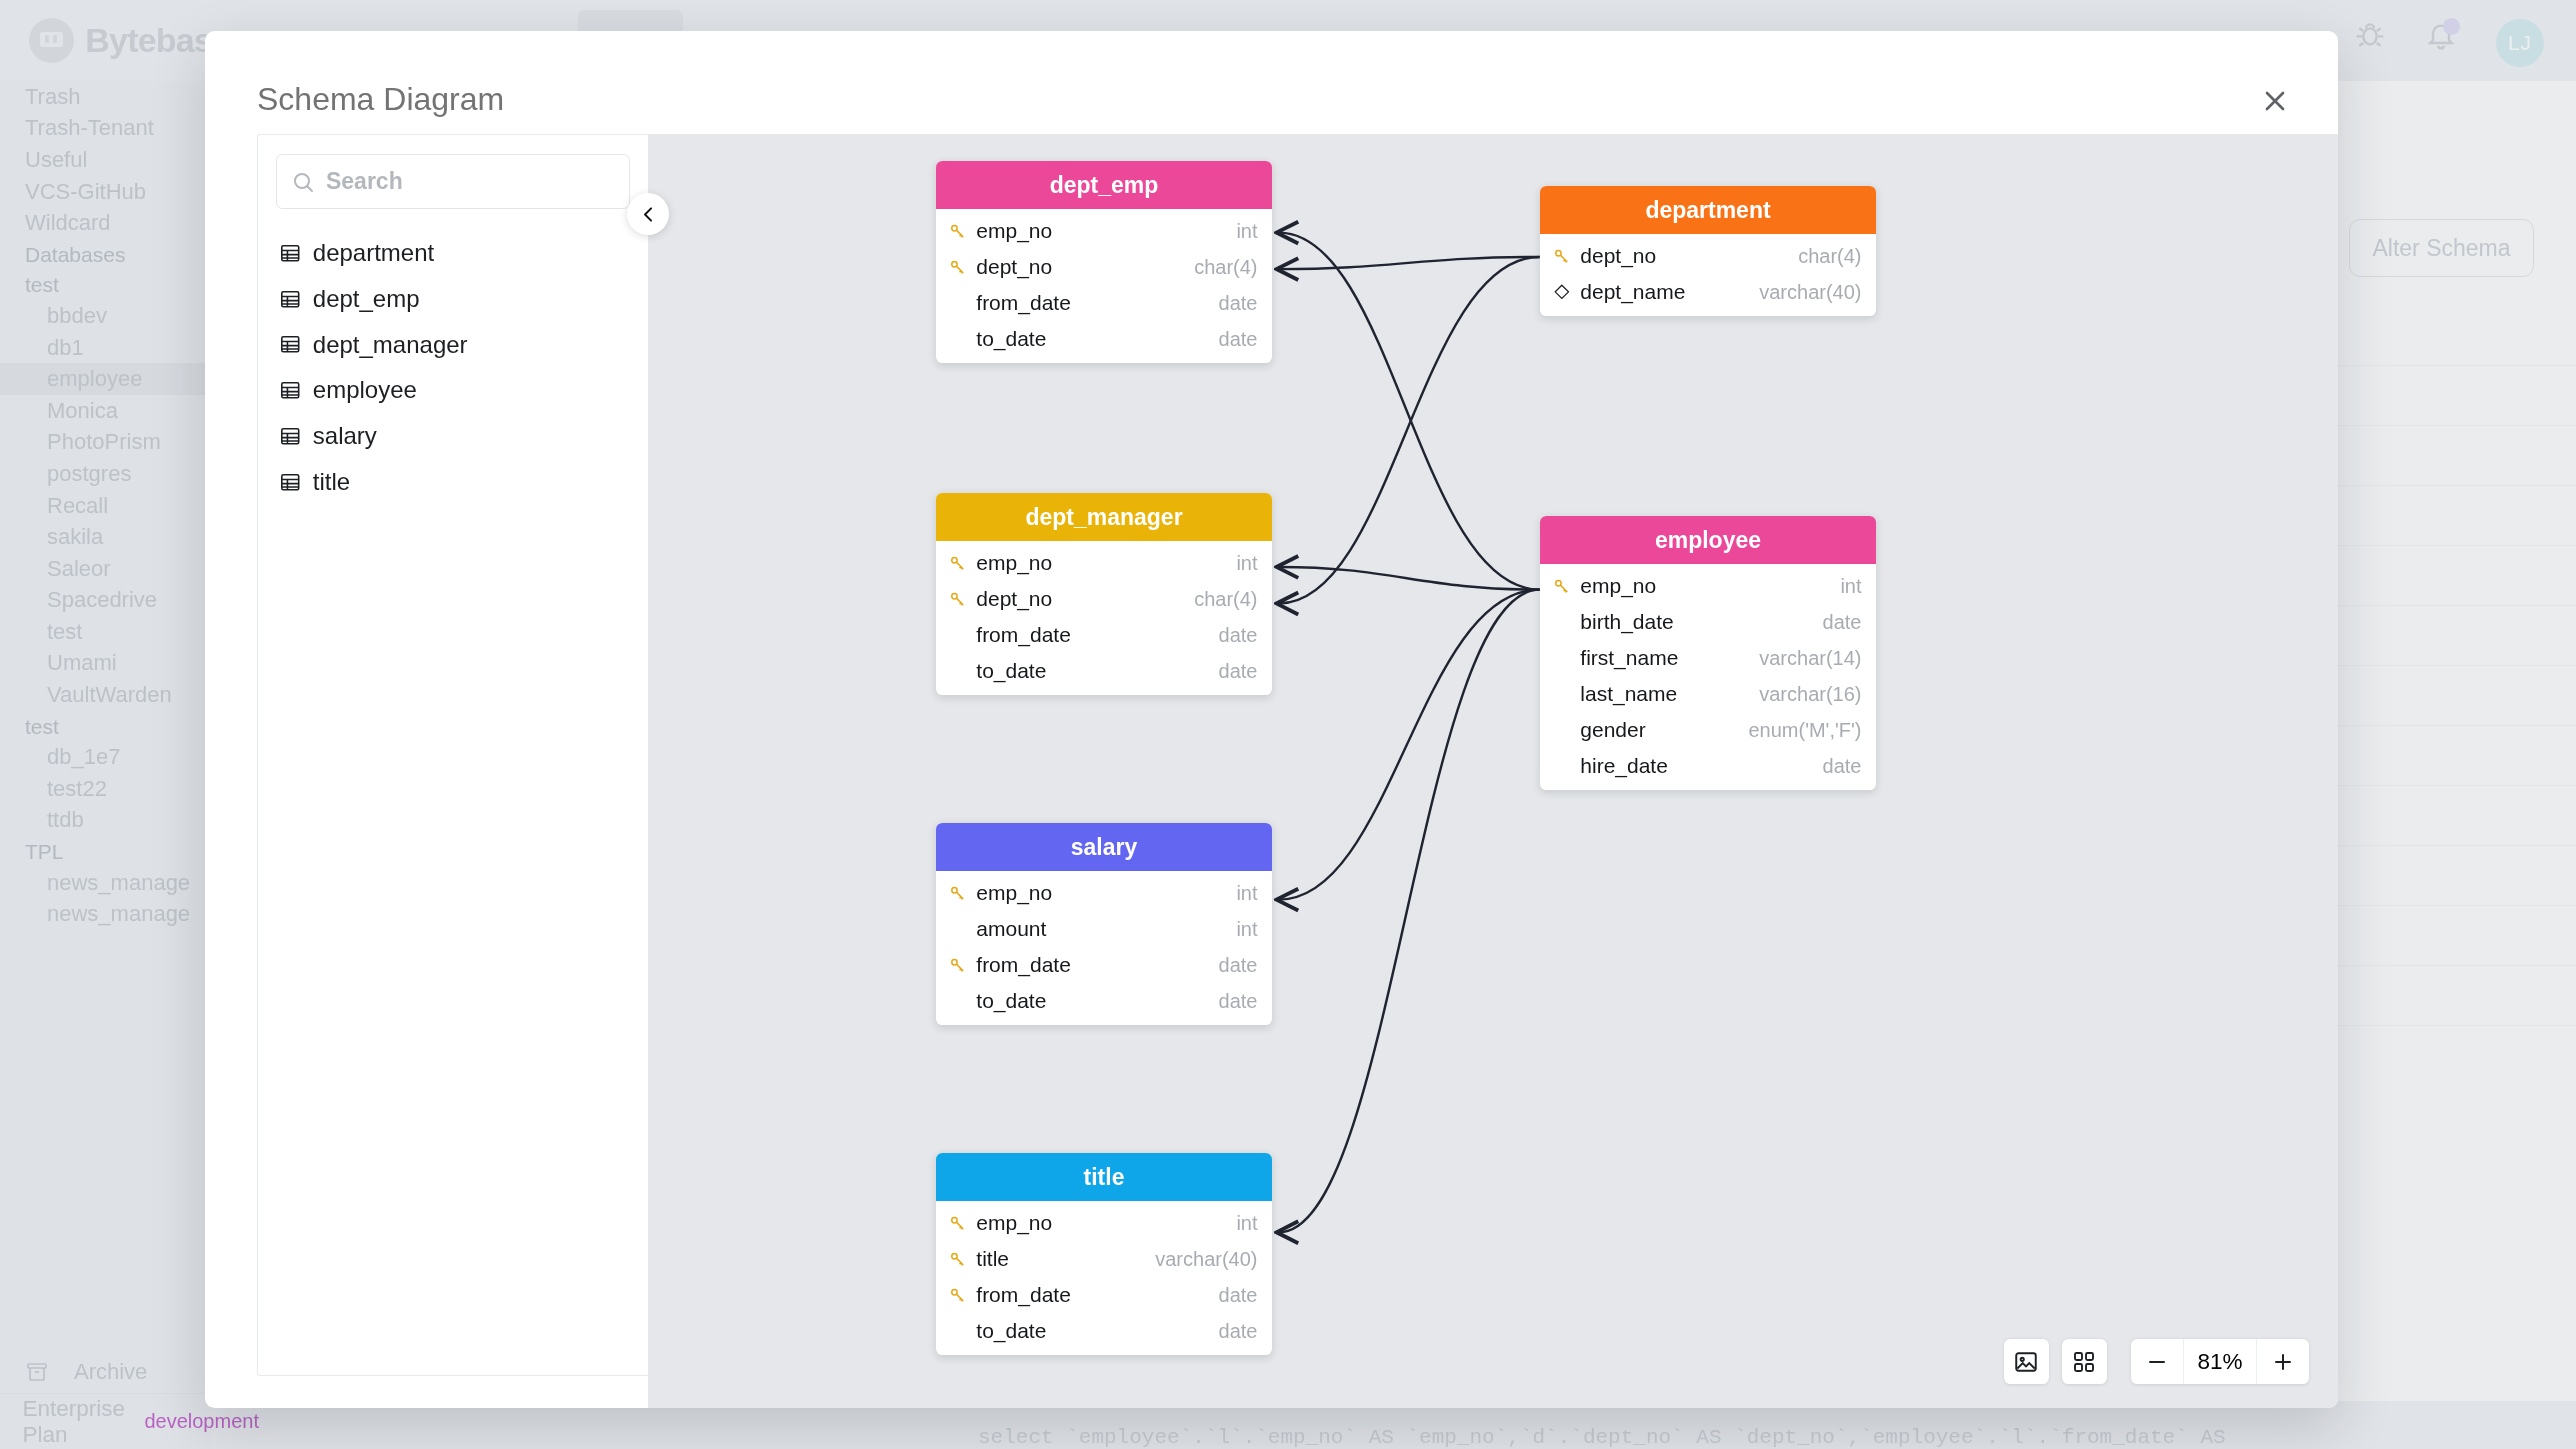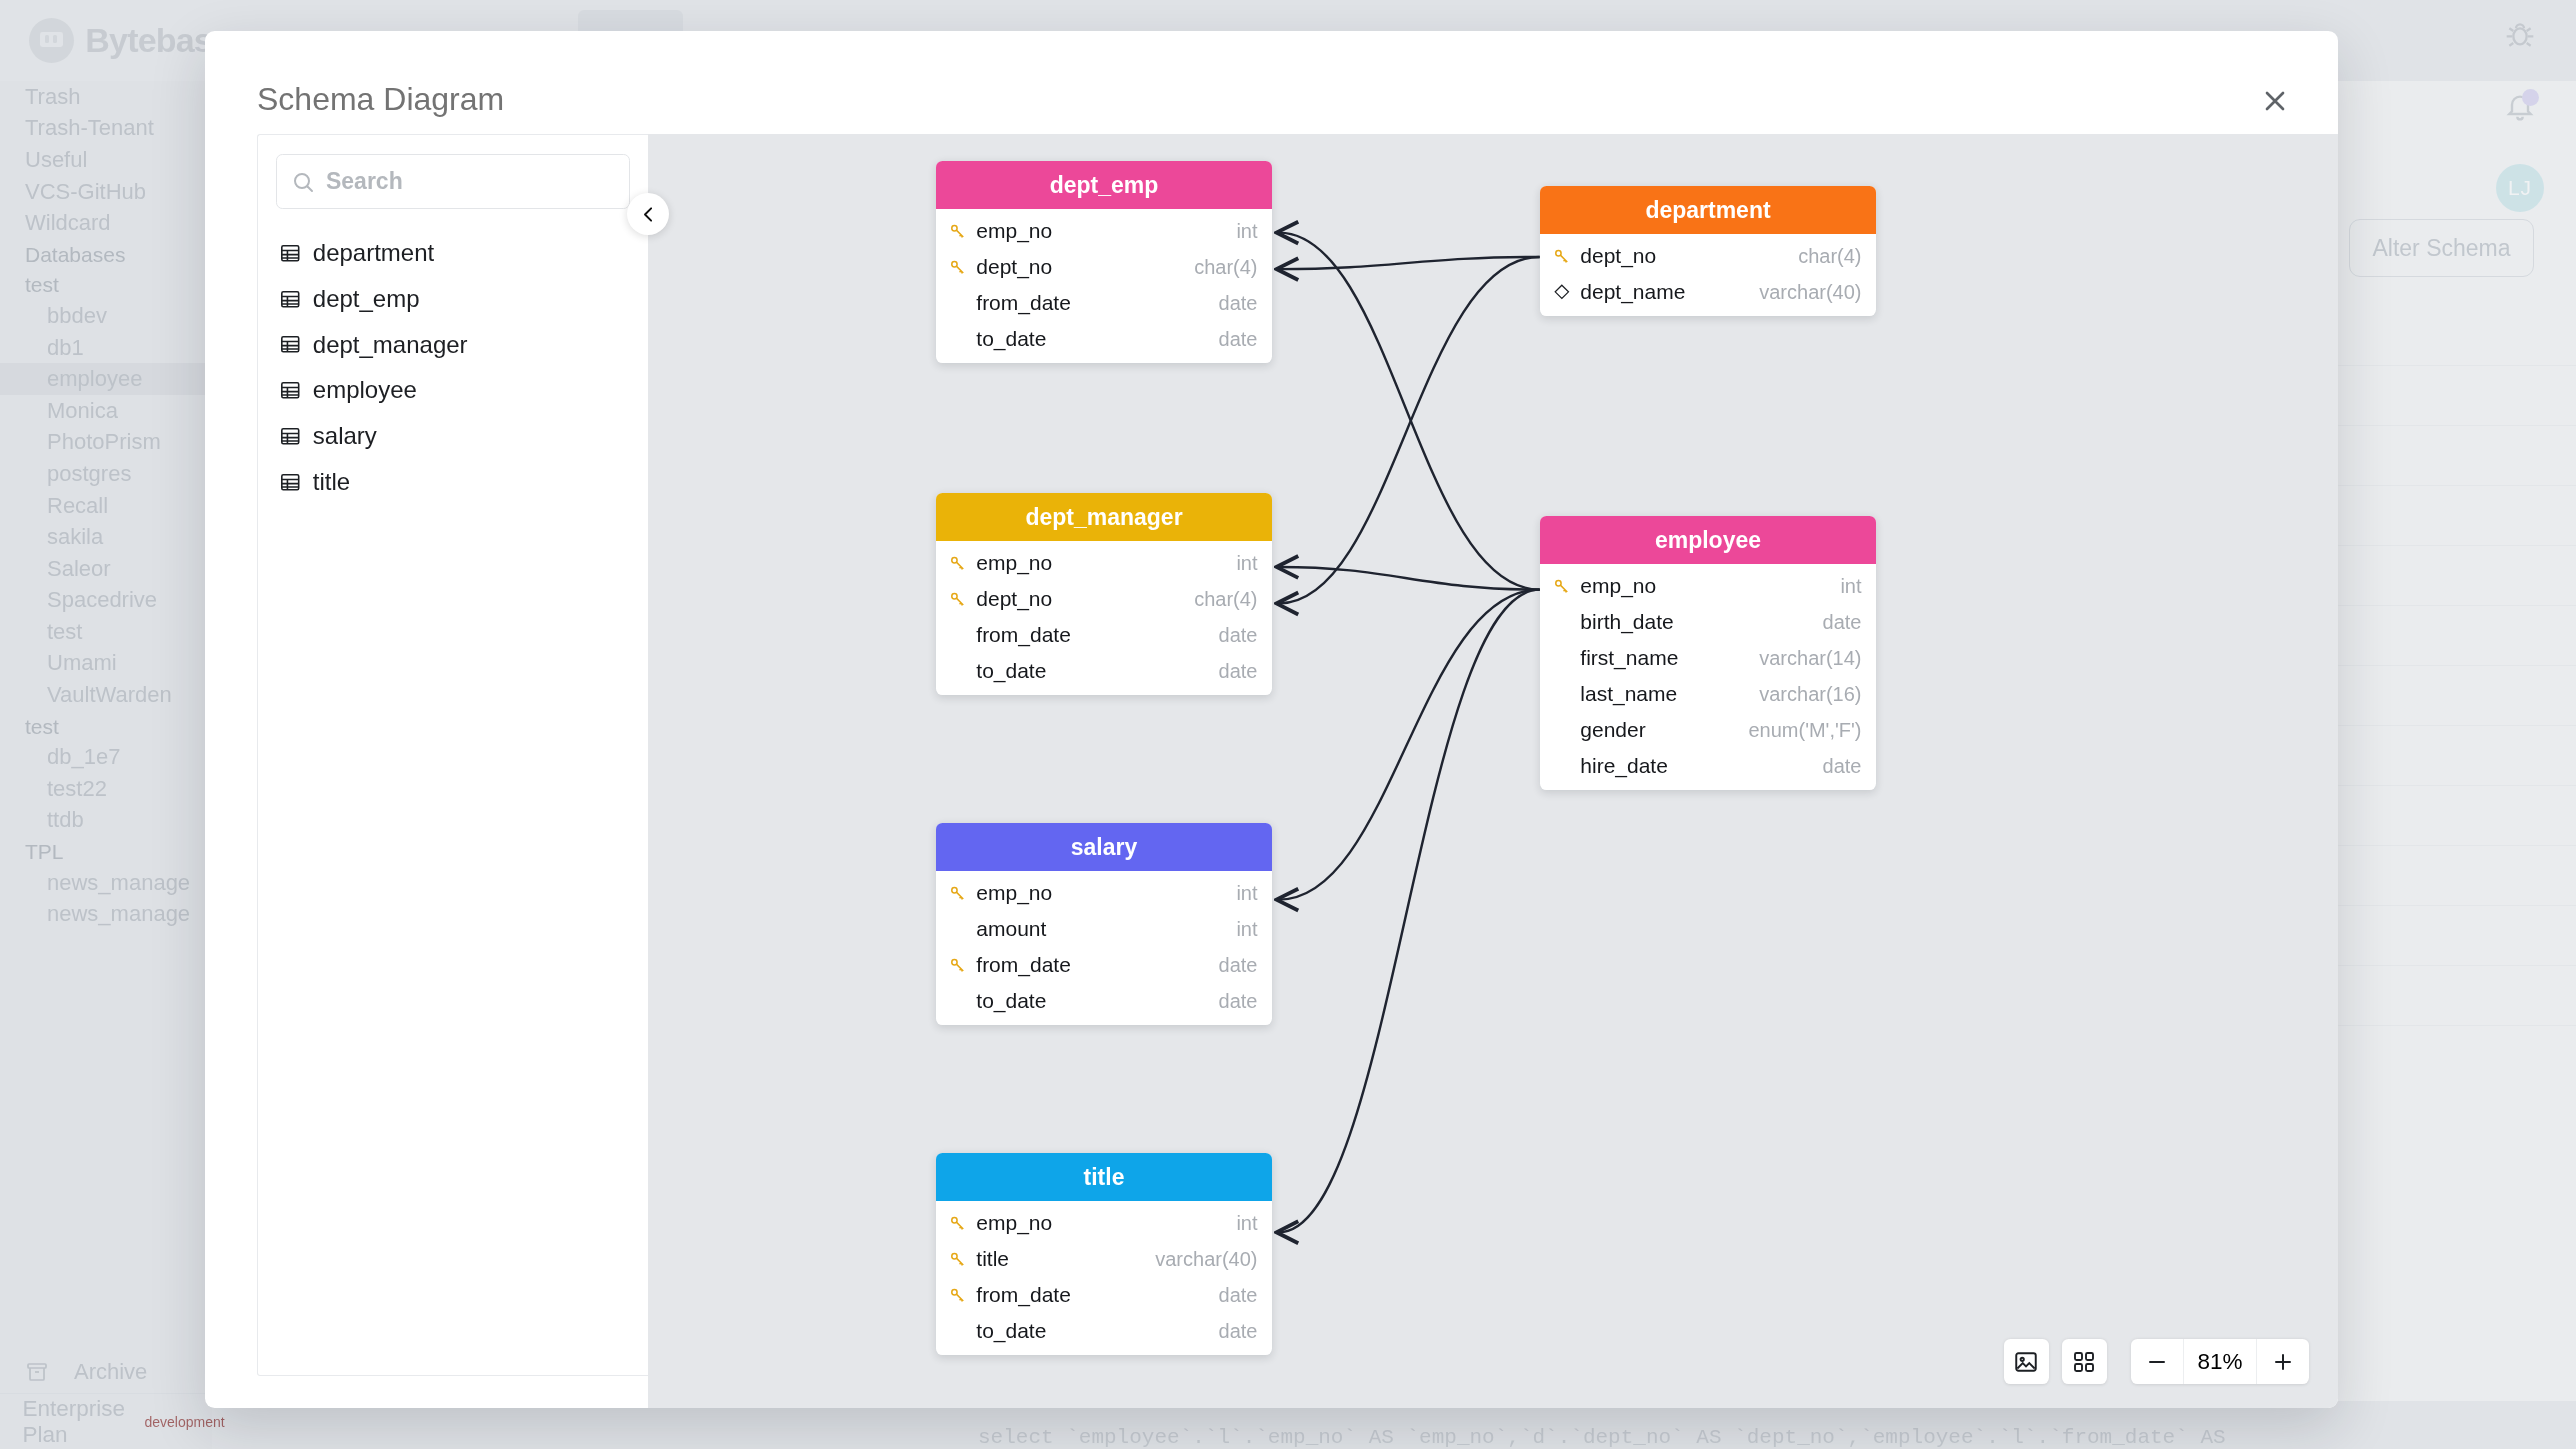--- a/index.html
+++ b/index.html
@@ -14,40 +14,40 @@
   #app-bg { position:absolute; inset:0; background:#dfe2e6; }
 
   .bg-topbar { position:absolute; top:0; left:0; right:0; height:81px; }
   .logo-wrap { position:absolute; left:29px; top:17.7px; display:flex; align-items:center; gap:11.3px; opacity:.55; }
   .logo-mark { width:45px; height:45px; border-radius:50%; background:#b9bfc6; position:relative; }
   .logo-mark::before{ content:""; position:absolute; left:11.3px; top:14.5px; width:22.5px; height:14.5px; background:#dfe2e6; border-radius:2.4px; }
   .logo-mark::after{ content:""; position:absolute; left:16px; top:17.7px; width:4px; height:8px; background:#b9bfc6;
      box-shadow:8px 0 0 0 #b9bfc6; border-radius:1.6px;}
   .logo-text { font-size:34px; font-weight:bold; color:#9aa2ab; letter-spacing:-0.8px; }
 
-  .topright { position:absolute; right:32px; top:19.3px; display:flex; align-items:center; gap:39px; opacity:.6;flex-direction:column; }
+  .topright { position:absolute; right:32px; top:19.3px; display:flex; align-items:flex-start; gap:39px; opacity:.6; }
   .ic { width:32px; height:32px; color:#9aa2ab; }
   .notif { position:relative; }
   .notif .dot { position:absolute; right:-3.2px; top:-1.6px; width:17.7px; height:17.7px; border-radius:50%; background:#b9b2e8; }
   .avatar { width:48px; height:48px; border-radius:50%; background:#a5d7de; color:#fff;
             display:flex; align-items:center; justify-content:center; font-size:21px; letter-spacing:0.8px; }
 
   .bg-pill { position:absolute; left:578px; top:9.7px; width:105px; height:34px; border-radius:6.4px; background:#cfd4da; opacity:.75;}
 
   
   .bg-sidebar { position:absolute; left:0; top:81px; bottom:0; width:212px; background:#dcdfe4; }
   .bg-item { font-size:22px; color:#a9b0b8; padding:4.8px 0 4.8px 25px; line-height:1.0; }
   .bg-item.head { font-weight:normal; color:#9aa2ab; font-size:21px; padding-left:25px; }
   .bg-item.sub  { padding-left:47px; }
   .bg-item.sel  { background:#cfd3d9; }
   .bg-archive { position:absolute; left:0; bottom:64px; width:100%; padding-left:25px;
                 display:flex; align-items:center; gap:25px; color:#a9b0b8; font-size:22px; }
   .bg-plan { position:absolute; left:0; bottom:0; height:56px; width:100%; padding-left:22.5px;
              display:flex; align-items:center; gap:9.7px; color:#a9b0b8; font-size:22.5px; border-top:0.8px solid #d3d7dd;}
-  .plan-env { color:#7f1d1d; font-size:14px; }
+  .plan-env { color:#a21caf; font-size:20px; }
 
   .bg-right-btn { position:absolute; right:42px; top:219px; width:185px; height:58px; border-radius:11px;
                   border:0.8px solid #ced3d9; color:#b0b7bf; font-size:23px;
                   display:flex; align-items:center; justify-content:center; }
   .bg-rows { position:absolute; left:346px; right:0; top:306px; bottom:137px; }
   .bg-row { height:60px; border-bottom:0.8px solid #d9dde2; opacity:.5; }
   .bg-sql { position:absolute; left:978px; right:0; bottom:0; height:48px; color:#b6bcc4;
             font-size:21px; font-family:"Liberation Mono", monospace; white-space:nowrap; overflow:hidden;
             display:flex; align-items:flex-end; }
   .bg-comment { position:absolute; right:97px; bottom:53px; color:#b6bcc4; font-size:21px; }

